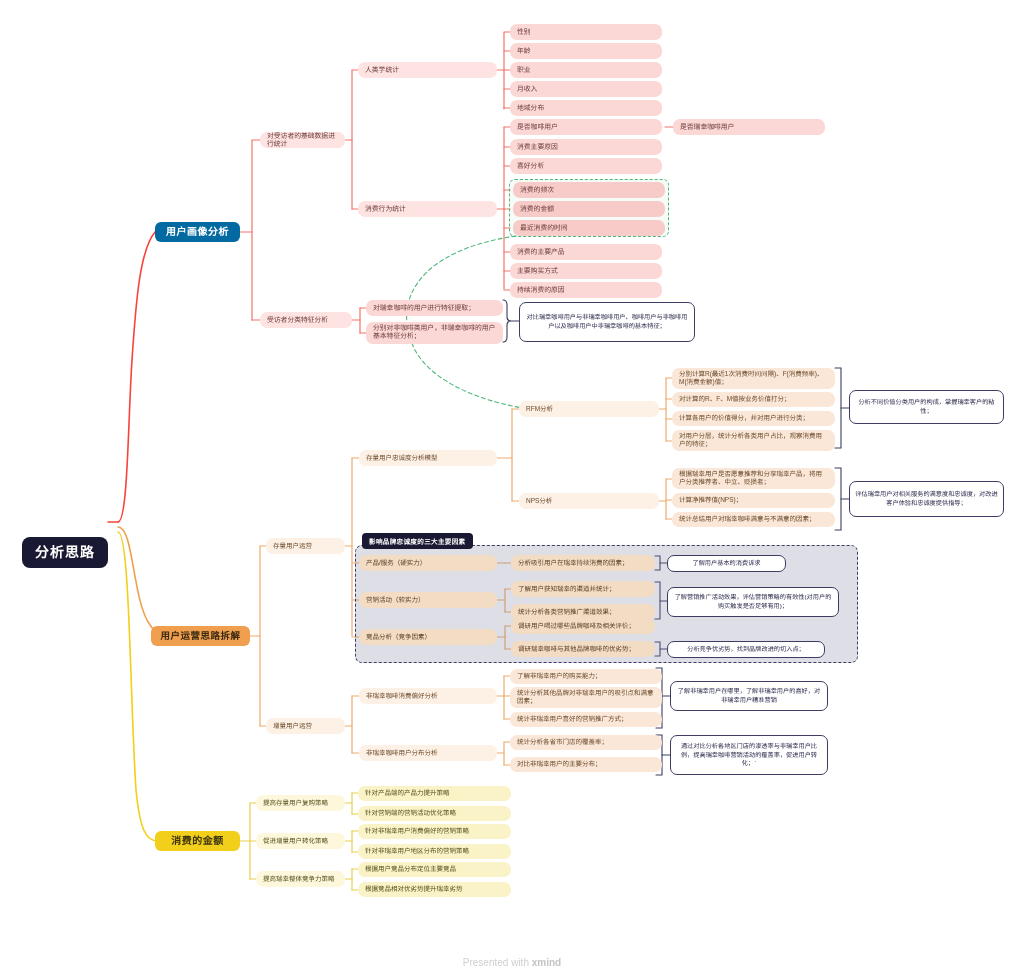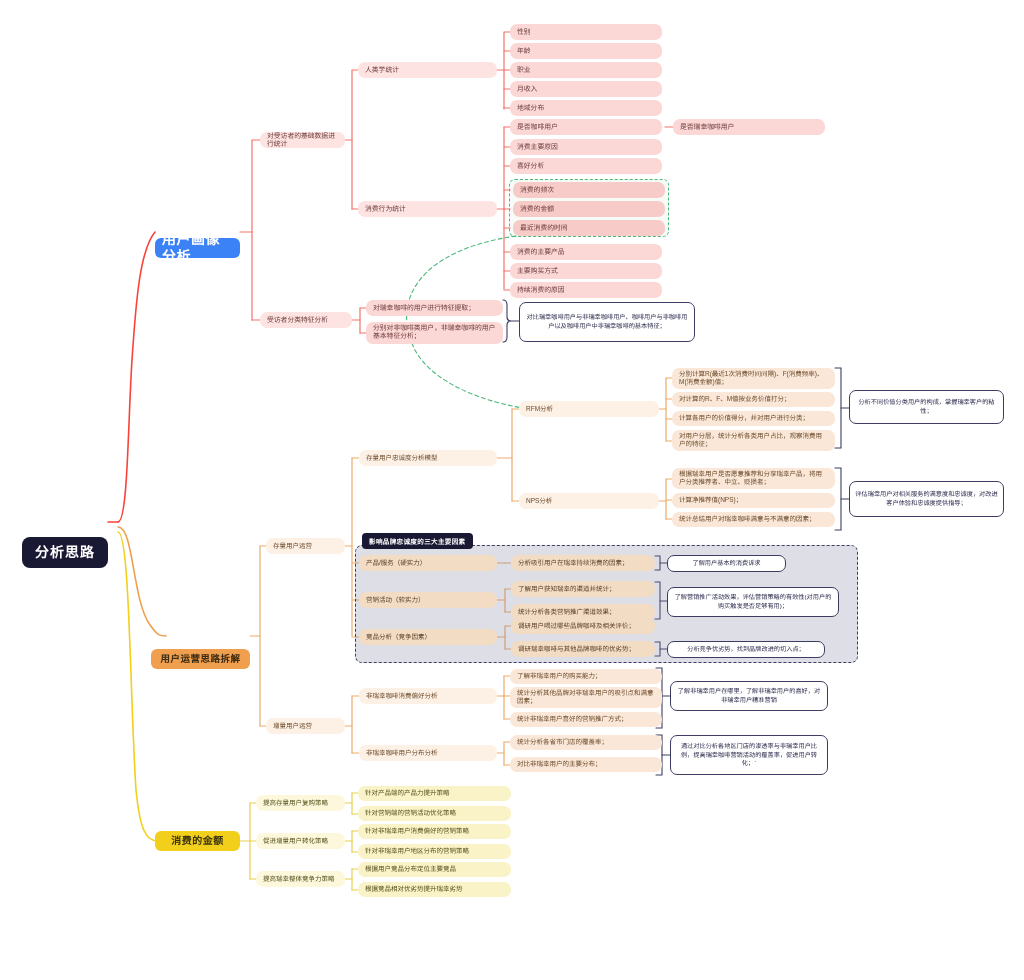--- a/index.html
+++ b/index.html
@@ -27,21 +27,21 @@
   
   .root{
     background:#191933;color:#ffffff;
     font-weight:bold;font-size:14px;
     border-radius:8px;
     justify-content:center;
     letter-spacing:1px;
   }
 
   
-  .main-red{background:#3b82f6;color:#fff;font-weight:bold;font-size:14px;justify-content:center;border-radius:6px;letter-spacing:.5px;margin-top:16px;}
+  .main-red{background:#0369a1;color:#fff;font-weight:bold;font-size:10px;justify-content:center;border-radius:6px;letter-spacing:.5px;}
   .main-orange{background:#ef9f4e;color:#3a2a12;font-weight:bold;font-size:9.5px;justify-content:center;border-radius:6px;letter-spacing:.5px;}
   .main-yellow{background:#f2cf1b;color:#3a3310;font-weight:bold;font-size:10px;justify-content:center;border-radius:6px;letter-spacing:.5px;}
 
   
   .pink{background:#fbd8d6;color:#6b3a38;font-size:6.8px;}
   .pink-l{background:#fde3e1;color:#6b3a38;font-size:6.8px;}
   .pink-hi{background:#f7cbc8;color:#6b3a38;font-size:6.8px;}
 
   
   .orange{background:#fae7d8;color:#6b4a2a;font-size:6.5px;}
@@ -245,21 +245,21 @@
   </svg>
 
   <div class="boundary-green" style="left:509px;top:179px;width:160px;height:58px;"></div>
 
   <div class="boundary-gray" style="left:355px;top:545px;width:503px;height:118px;"></div>
   <div class="boundary-title" style="left:362px;top:533px;">影响品牌忠诚度的三大主要因素</div>
 
   <div class="node root" style="left:22px;top:537px;width:86px;height:31px;">分析思路</div>
 
   <div class="node main-red" style="left:155px;top:222px;width:85px;height:20px;">用户画像分析</div>
-  <div class="node main-orange" style="left:151px;top:626px;width:99px;height:20px;margin-top:23px;">用户运营思路拆解</div>
+  <div class="node main-orange" style="left:151px;top:626px;width:99px;height:20px;">用户运营思路拆解</div>
   <div class="node main-yellow" style="left:155px;top:831px;width:85px;height:20px;">消费的金额</div>
 
   <div class="node pink-l" style="left:260px;top:132px;width:85px;height:16px;">对受访者的基础数据进行统计</div>
 
   <div class="node pink-l" style="left:358px;top:62px;width:139px;height:16px;">人类学统计</div>
   <div class="node pink" style="left:510px;top:24px;width:152px;height:16px;">性别</div>
   <div class="node pink" style="left:510px;top:43px;width:152px;height:16px;">年龄</div>
   <div class="node pink" style="left:510px;top:62px;width:152px;height:16px;">职业</div>
   <div class="node pink" style="left:510px;top:81px;width:152px;height:16px;">月收入</div>
   <div class="node pink" style="left:510px;top:100px;width:152px;height:16px;">地域分布</div>
@@ -331,14 +331,17 @@
   <div class="node yellow" style="left:358px;top:806px;width:153px;height:15px;">针对营销端的营销活动优化策略</div>
 
   <div class="node yellow-l" style="left:256px;top:833px;width:89px;height:16px;">促进增量用户转化策略</div>
   <div class="node yellow" style="left:358px;top:824px;width:153px;height:15px;">针对非瑞幸用户消费偏好的营销策略</div>
   <div class="node yellow" style="left:358px;top:844px;width:153px;height:15px;">针对非瑞幸用户地区分布的营销策略</div>
 
   <div class="node yellow-l" style="left:256px;top:871px;width:89px;height:16px;">提高瑞幸整体竞争力策略</div>
   <div class="node yellow" style="left:358px;top:862px;width:153px;height:15px;">根据用户竞品分布定位主要竞品</div>
   <div class="node yellow" style="left:358px;top:882px;width:153px;height:15px;">根据竞品相对优劣势提升瑞幸劣势</div>
 
+  <div class="footer" style="top:957px;">
+    <span>Presented with </span><b>xmind</b>
+  </div>
 
 </div>
 
 </body></html>

